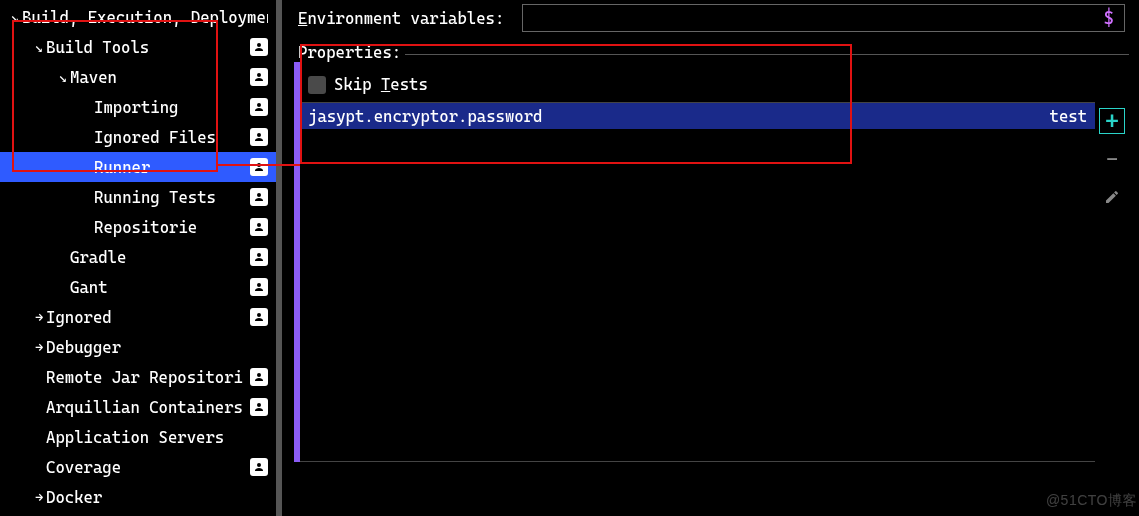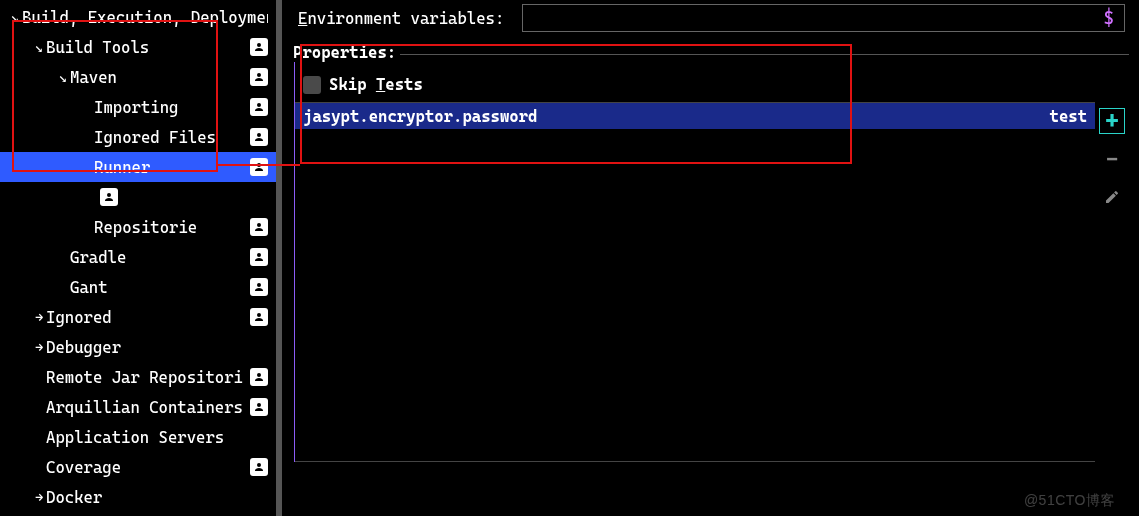--- a/index.html
+++ b/index.html
@@ -47,22 +47,21 @@
     flex: 1; height: 28px; border: 1px solid #666; background: #000;
     position: relative;
   }
   .env-input .dollar {
     position: absolute; right: 10px; top: 2px; color: #d070ff; font-size: 18px;
   }
 
   .fieldset {
     position: relative; margin: 12px 10px 0 12px;
     border-top: 1px solid #555;
-    border-left: 1px solid #8b5cf6;
-    font-weight: bold;
+    border-left: 6px solid #8b5cf6;
   }
   .fieldset .legend {
     position: absolute; top: -12px; left: -6px;
     background: #000; padding: 0 4px;
   }
   .fieldset-inner { padding: 18px 0 0 0; }
 
   .skip-row { display: flex; align-items: center; gap: 8px; padding: 2px 8px 8px 8px; }
   .cb {
     width: 18px; height: 18px; background: #4a4a4a; border-radius: 3px;
@@ -100,21 +99,21 @@
     position: absolute; border: 2px solid #e01212;
     pointer-events: none; z-index: 50;
   }
   .anno-link {
     position: absolute; height: 0; border-top: 2px solid #e01212;
     pointer-events: none; z-index: 50;
   }
 
   
   .wm {
-    position: absolute; right: 24px; bottom: 6px;
+    position: absolute; right: 2px; bottom: 6px;
     color: rgba(255,255,255,0.25); font-size: 14px;
     font-family: sans-serif; letter-spacing: 0.5px;
   }
 </style>
 </head>
 <body>
 
 <div class="root">
 
   <div class="sidebar" id="sidebar">
@@ -169,20 +168,21 @@
         <span class="lbl">Runner</span>
         <span class="badge">
           <svg viewBox="0 0 24 24">
             <path d="M12 12a4 4 0 1 0 0-8 4 4 0 0 0 0 8zm0 2c-4 0-8 2-8 5v1h16v-1c0-3-4-5-8-5z"></path>
           </svg>
         </span>
       </div>
       <div class="tree-row">
         <span class="indent" style="width: 80px;"></span>
         <span class="arrow"></span>
+        <span class="lbl">Running Tests</span>
         <span class="badge">
           <svg viewBox="0 0 24 24">
             <path d="M12 12a4 4 0 1 0 0-8 4 4 0 0 0 0 8zm0 2c-4 0-8 2-8 5v1h16v-1c0-3-4-5-8-5z"></path>
           </svg>
         </span>
       </div>
       <div class="tree-row">
         <span class="indent" style="width: 80px;"></span>
         <span class="arrow"></span>
         <span class="lbl">Repositorie</span>

